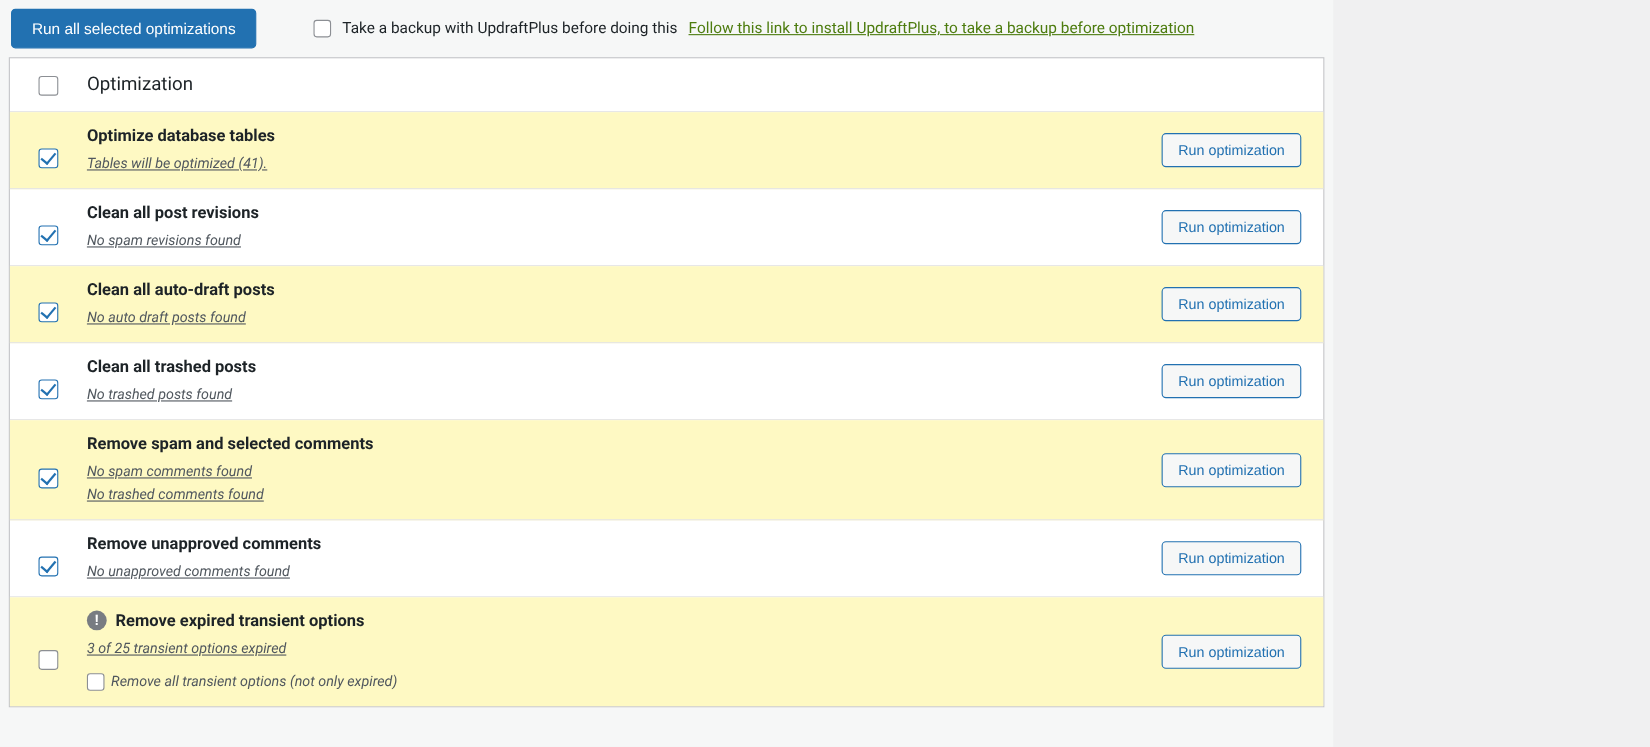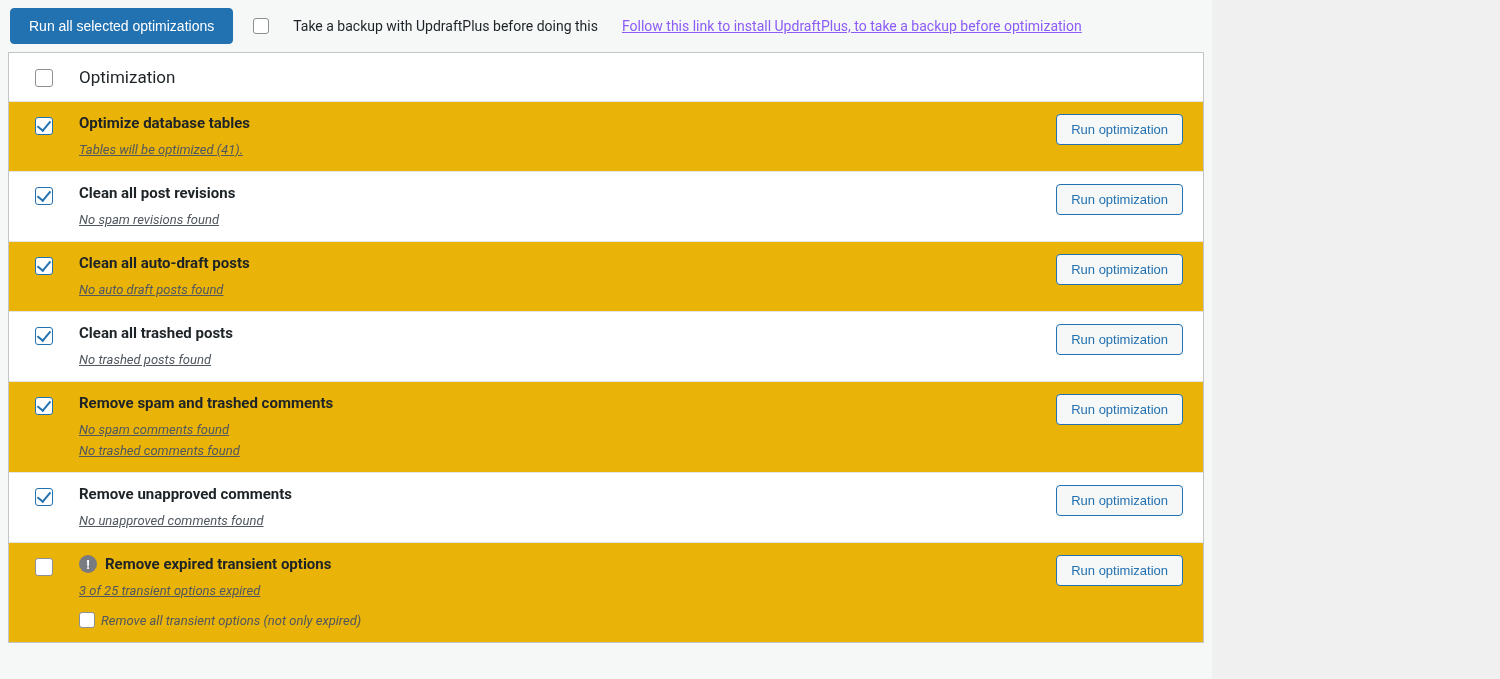--- a/index.html
+++ b/index.html
@@ -26,22 +26,22 @@
     background: #2271b1;
     color: #fff;
     border: 1px solid #2271b1;
     border-radius: 4px;
     padding: 9px 18px;
     font-size: 14px;
     cursor: pointer;
     font-weight: 400;
   }
   .backup-wrap {
-    display:flex; align-items:center; gap:24px;
-    font-size:14px; color:#1d2327;
+    display:flex; align-items:center; gap:10px;
+    font-size:14px; color:#1d2327;margin-left:32px;
   }
   .chk-box {
     position:relative;
     width:16px; height:16px;
     border:1px solid #8c8f94;
     border-radius:3px;
     background:#fff;
     display:inline-block;
     cursor:pointer;
     flex:0 0 16px;
@@ -56,32 +56,32 @@
     left:3px; top:0px;
     width:5px; height:10px;
     border:solid #2271b1;
     border-width:0 2px 2px 0;
     transform:rotate(40deg);
   }
   .chk-box.lg.checked::after{
     left:4px; top:0px; width:6px; height:11px;
   }
   .link {
-    color:#8b5cf6;
+    color:#4d7c0f;
     text-decoration:underline;
     cursor:pointer;
   }
   .panel {
     margin: 0 8px;
     border:1px solid #c3c4c7;
     background:#fff;
   }
   .row-head, .row {
     display:flex;
-    align-items:flex-start;
+    align-items:center;
     border-bottom:1px solid #e5e5e5;
   }
   .row:last-child{border-bottom:none;}
   .row-head {
     padding: 14px 0 14px 0;
     font-size:17px;
     color:#1d2327;
     font-weight:400;
   }
   .col-chk {
@@ -129,21 +129,21 @@
   .btn-secondary {
     background:#f6f7f7;
     border:1px solid #2271b1;
     color:#2271b1;
     border-radius:4px;
     padding:7px 14px;
     font-size:13px;
     cursor:pointer;
     white-space:nowrap;
   }
-  .row.alt { background:#eab308; }
+  .row.alt { background:#fef9c3; }
   .warn-icon {
     width:18px; height:18px; border-radius:50%;
     background:#787c82; color:#fff;
     display:inline-flex; align-items:center; justify-content:center;
     font-weight:700; font-size:13px;
     flex:0 0 18px;
   }
 </style>
 </head>
 <body>
@@ -234,21 +234,21 @@
           <div class="col-act">
             <button class="btn-secondary">Run optimization</button>
           </div>
         </div>
         <div class="row alt">
           <div class="col-chk">
             <span class="chk-box lg checked"></span>
           </div>
           <div class="col-main">
             <div class="opt-title">
-              <span>Remove spam and trashed comments</span>
+              <span>Remove spam and selected comments</span>
             </div>
             <div class="opt-desc">
               <div>No spam comments found</div>
               <div class="line2">No trashed comments found</div>
             </div>
           </div>
           <div class="col-act">
             <button class="btn-secondary">Run optimization</button>
           </div>
         </div>

